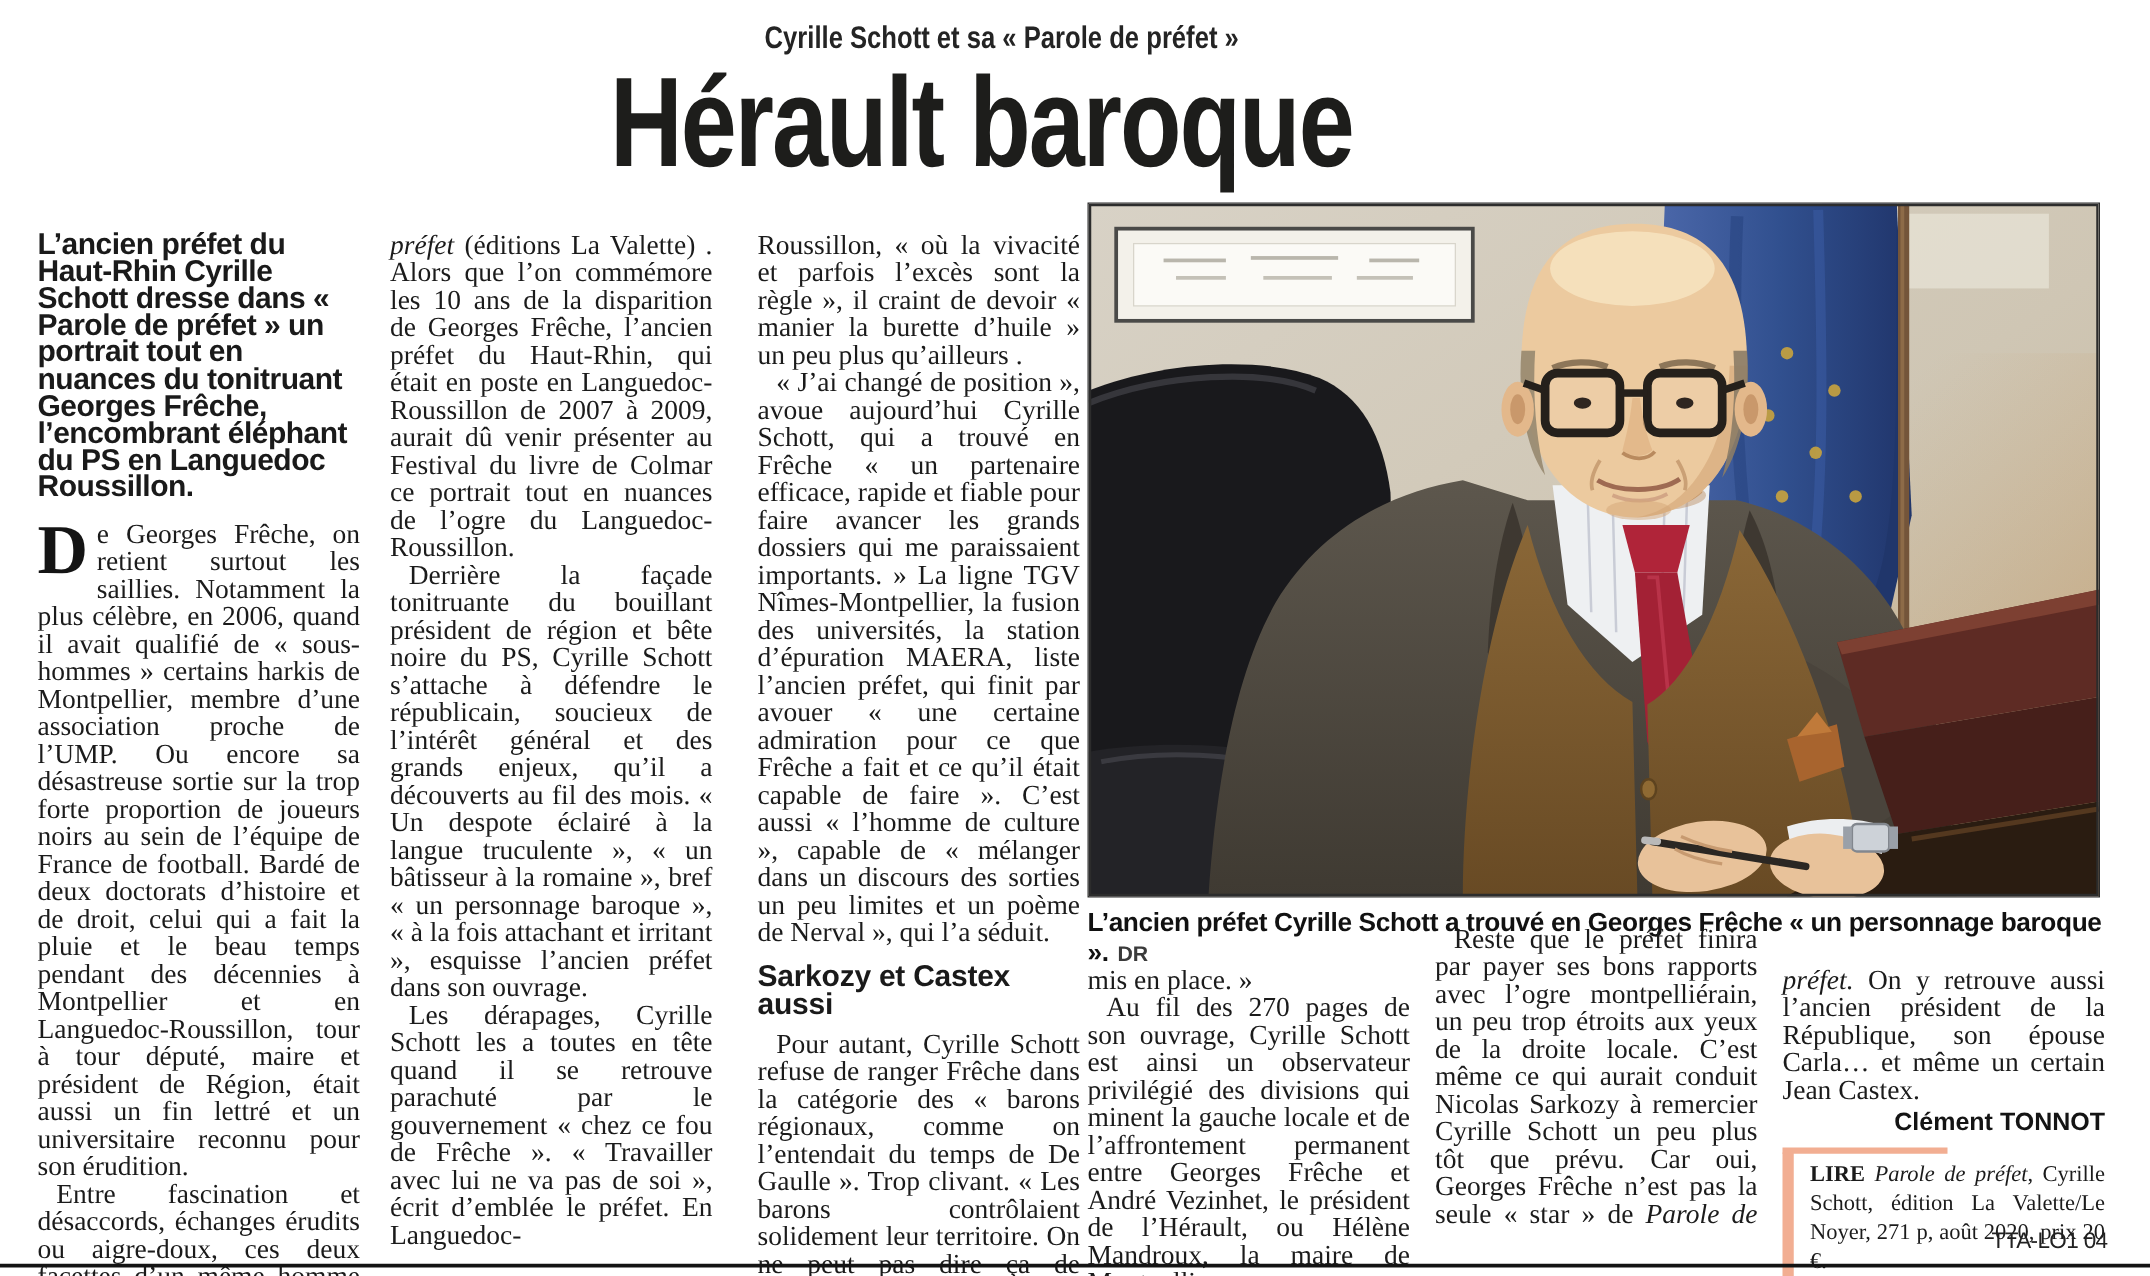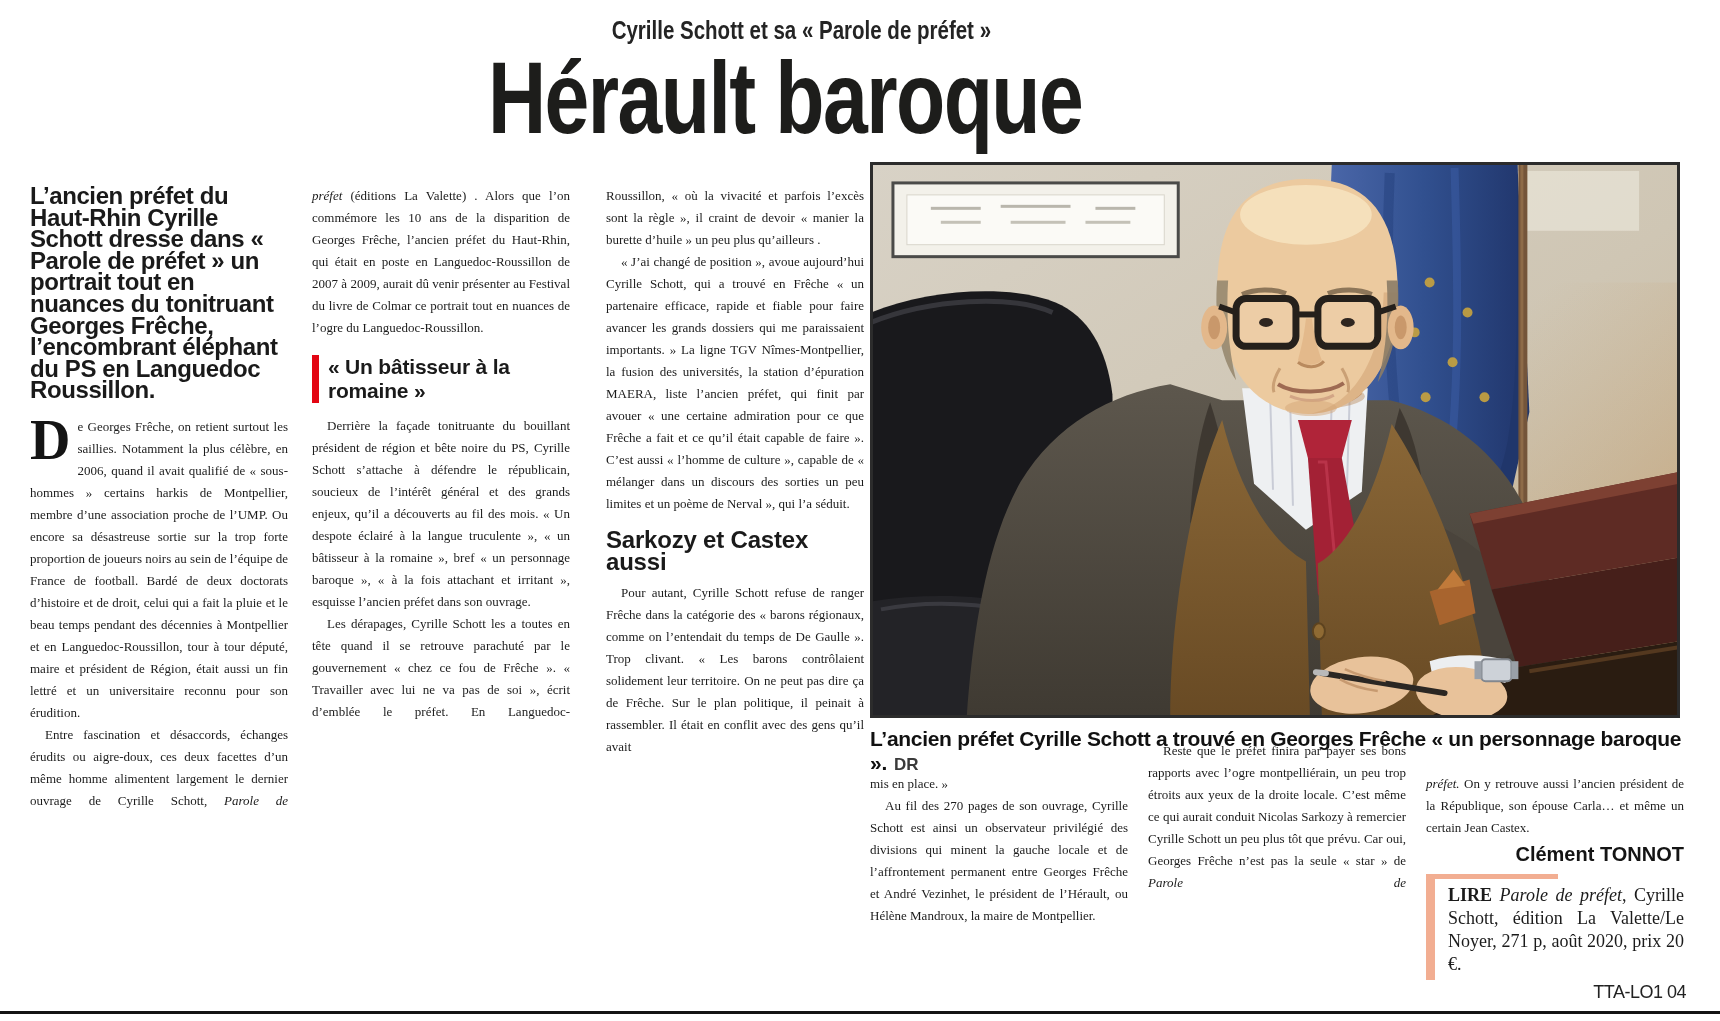--- a/index.html
+++ b/index.html
@@ -20,21 +20,21 @@
   #col1{left:30px;top:162px;}
   #col2{left:312px;top:162px;}
   #col3{left:606px;top:162px;}
   #col4{left:870px;top:773px;}
   #col5{left:1148px;top:740px;}
   #col6{left:1426px;top:773px;}
 
   .lead{font-family:"Liberation Sans",sans-serif;font-weight:bold;font-size:24px;
         line-height:21.6px;letter-spacing:-0.4px;color:#1a1a1a;margin:23px 0 15px 0;}
 
-  .body-p{font-size:13px;line-height:22px;text-align:justify;margin:0;hyphens:auto;}
+  .body-p{font-size:22px;line-height:22px;text-align:justify;margin:0;hyphens:auto;}
   .indent{text-indent:15px;}
   .noindent{text-indent:0;}
   .jlast{text-align-last:justify;}
   .dropcap::first-letter{float:left;font-size:56px;line-height:44px;font-weight:bold;
         padding:2px 7px 0 0;color:#141414;}
 
   .sub-red{font-family:"Liberation Sans",sans-serif;font-weight:bold;font-size:21px;
            line-height:24px;color:#1a1a1a;border-left:7px solid #e30613;padding-left:9px;
            margin:16px 0 12px 0;letter-spacing:-0.2px;}
   .sub-plain{font-family:"Liberation Sans",sans-serif;font-weight:bold;font-size:24px;
@@ -76,21 +76,20 @@
   </div>
 
   <div class="col" id="col1">
     <p class="lead">L’ancien préfet du Haut-Rhin Cyrille Schott dresse dans « Parole de préfet » un portrait tout en nuances du tonitruant Georges Frêche, l’encombrant éléphant du PS en Languedoc Roussillon.</p>
     <p class="body-p dropcap"><span>De Georges Frêche, on retient surtout les saillies. Notamment la plus célèbre, en 2006, quand il avait qualifié de « sous-hommes » certains harkis de Montpellier, membre d’une association proche de l’UMP. Ou encore sa désastreuse sortie sur la trop forte proportion de joueurs noirs au sein de l’équipe de France de football. Bardé de deux doctorats d’histoire et de droit, celui qui a fait la pluie et le beau temps pendant des décennies à Montpellier et en Languedoc-Roussillon, tour à tour député, maire et président de Région, était aussi un fin lettré et un universitaire reconnu pour son érudition.</span></p>
     <p class="body-p indent jlast"><span>Entre fascination et désaccords, échanges érudits ou aigre-doux, ces deux facettes d’un même homme alimentent largement le dernier ouvrage de Cyrille Schott, </span><span style="font-style: italic;">Parole de</span></p>
   </div>
 
   <div class="col" id="col2">
     <p class="body-p noindent" style="margin-top:23px;"><span style="font-style: italic;">préfet</span><span> (éditions La Valette) . Alors que l’on commémore les 10 ans de la disparition de Georges Frêche, l’ancien préfet du Haut-Rhin, qui était en poste en Languedoc-Roussillon de 2007 à 2009, aurait dû venir présenter au Festival du livre de Colmar ce portrait tout en nuances de l’ogre du Languedoc-Roussillon.</span></p>
-    <h3 class="sub-red">« Un bâtisseur à la romaine »</h3>
     <p class="body-p indent"><span>Derrière la façade tonitruante du bouillant président de région et bête noire du PS, Cyrille Schott s’attache à défendre le républicain, soucieux de l’intérêt général et des grands enjeux, qu’il a découverts au fil des mois. « Un despote éclairé à la langue truculente », « un bâtisseur à la romaine », bref « un personnage baroque », « à la fois attachant et irritant », esquisse l’ancien préfet dans son ouvrage.</span></p>
     <p class="body-p indent jlast"><span>Les dérapages, Cyrille Schott les a toutes en tête quand il se retrouve parachuté par le gouvernement « chez ce fou de Frêche ». « Travailler avec lui ne va pas de soi », écrit d’emblée le préfet. En Languedoc-</span></p>
   </div>
 
   <div class="col" id="col3">
     <p class="body-p noindent" style="margin-top:23px;"><span>Roussillon, « où la vivacité et parfois l’excès sont la règle », il craint de devoir « manier la burette d’huile » un peu plus qu’ailleurs .</span></p>
     <p class="body-p indent"><span>« J’ai changé de position », avoue aujourd’hui Cyrille Schott, qui a trouvé en Frêche « un partenaire efficace, rapide et fiable pour faire avancer les grands dossiers qui me paraissaient importants. » La ligne TGV Nîmes-Montpellier, la fusion des universités, la station d’épuration MAERA, liste l’ancien préfet, qui finit par avouer « une certaine admiration pour ce que Frêche a fait et ce qu’il était capable de faire ». C’est aussi « l’homme de culture », capable de « mélanger dans un discours des sorties un peu limites et un poème de Nerval », qui l’a séduit.</span></p>
     <h3 class="sub-plain">Sarkozy et Castex aussi</h3>
     <p class="body-p indent jlast"><span>Pour autant, Cyrille Schott refuse de ranger Frêche dans la catégorie des « barons régionaux, comme on l’entendait du temps de De Gaulle ». Trop clivant. « Les barons contrôlaient solidement leur territoire. On ne peut pas dire ça de Frêche. Sur le plan politique, il peinait à rassembler. Il était en conflit avec des gens qu’il avait</span></p>
   </div>

